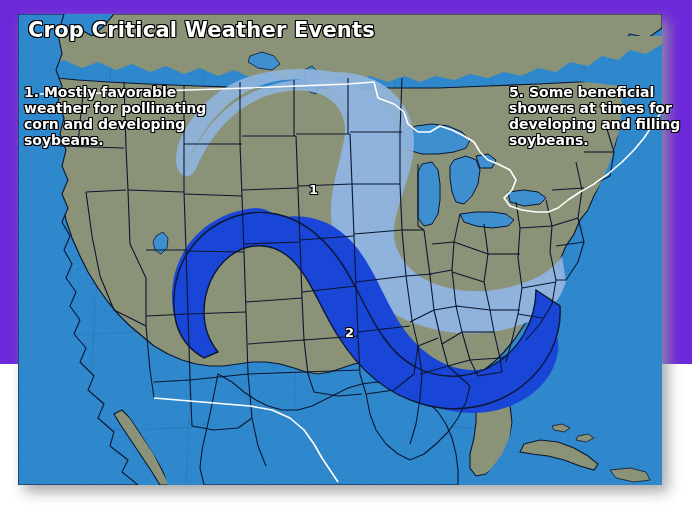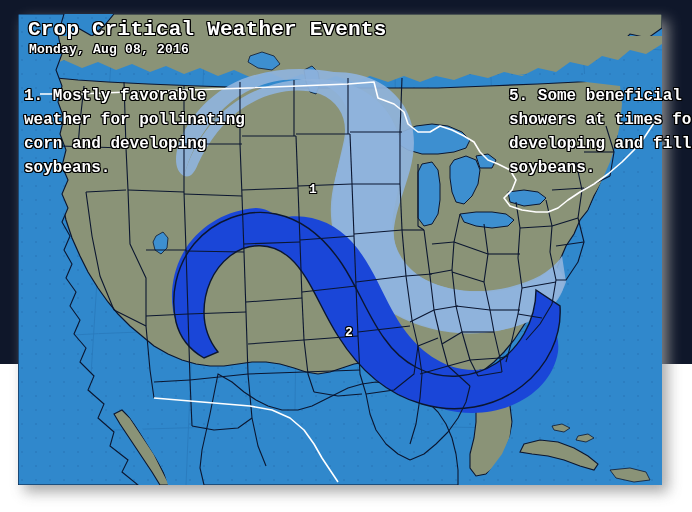--- a/index.html
+++ b/index.html
@@ -2,21 +2,21 @@
 <html><head>
 <meta charset="utf-8">
 <style>
   html,body{margin:0;padding:0;}
   body{
     width:692px;height:512px;
     background:#ffffff;
     font-family:"DejaVu Sans", sans-serif;
     overflow:hidden;
   }
-  #app{position:relative;width:692px;height:364px;background:#0f172a;font-family:Liberation Mono, monospace;}
+  #app{position:relative;width:692px;height:364px;background:#6d28d9;}
 
   
   #map-shadow{
     position:absolute;left:24px;top:20px;width:644px;height:472px;
     background:#9a9a9a;
     filter:blur(7px);
     opacity:.85;
   }
   #map-frame{
     position:absolute;left:18px;top:14px;width:644px;height:471px;
@@ -29,21 +29,21 @@
   .ovl{position:absolute;color:#ffffff;font-weight:bold;
        text-shadow:
         -1px -1px 0 #000, 1px -1px 0 #000,
         -1px  1px 0 #000, 1px  1px 0 #000,
          0px -1px 0 #000, 0px  1px 0 #000,
         -1px  0px 0 #000, 1px  0px 0 #000;
        white-space:pre;}
   #title{left:28px;top:18px;font-size:21px;letter-spacing:.2px;}
   #subtitle{left:29px;top:42px;font-size:13px;letter-spacing:.2px;}
 
-  .note{font-size:16px;line-height:24px;font-weight:bold;}
+  .note{font-size:14px;line-height:16px;font-weight:bold;}
   #note-left{left:24px;top:84px;}
   #note-right{left:509px;top:84px;}
 
   .maplabel{font-size:13px;font-weight:bold;}
   #label-1{left:309px;top:182px;}
   #label-2{left:345px;top:325px;}
 </style>
 </head>
 <body>
 
@@ -421,21 +421,20 @@
                    C 194 256 186 278 186 298
                    C 186 314 192 328 200 338
                    L 186 344
                    C 172 336 162 324 158 308 Z"></path>
         </g>
       </g>
     </svg>
   </div>
 
   <div class="ovl" id="title">Crop Critical Weather Events</div>
-  <div class="ovl" id="subtitle">Monday, Aug 08, 2016</div>
 
   <div class="ovl note" id="note-left">1. Mostly favorable
 weather for pollinating
 corn and developing
 soybeans.</div>
   <div class="ovl note" id="note-right">5. Some beneficial
 showers at times for
 developing and filling
 soybeans.</div>
 

